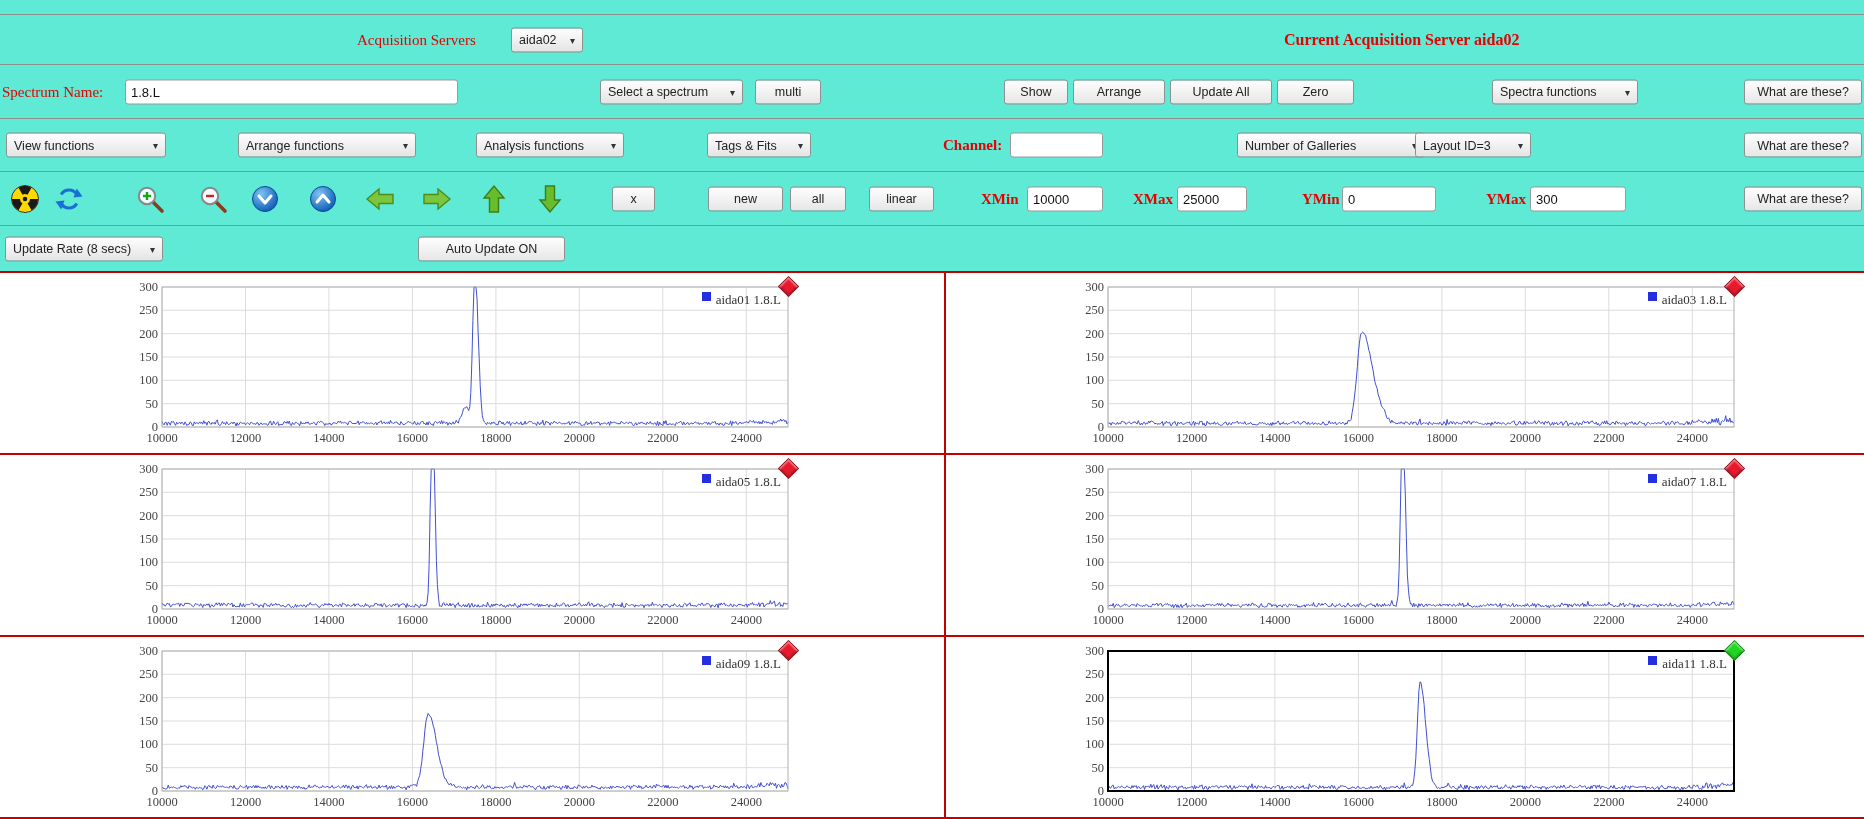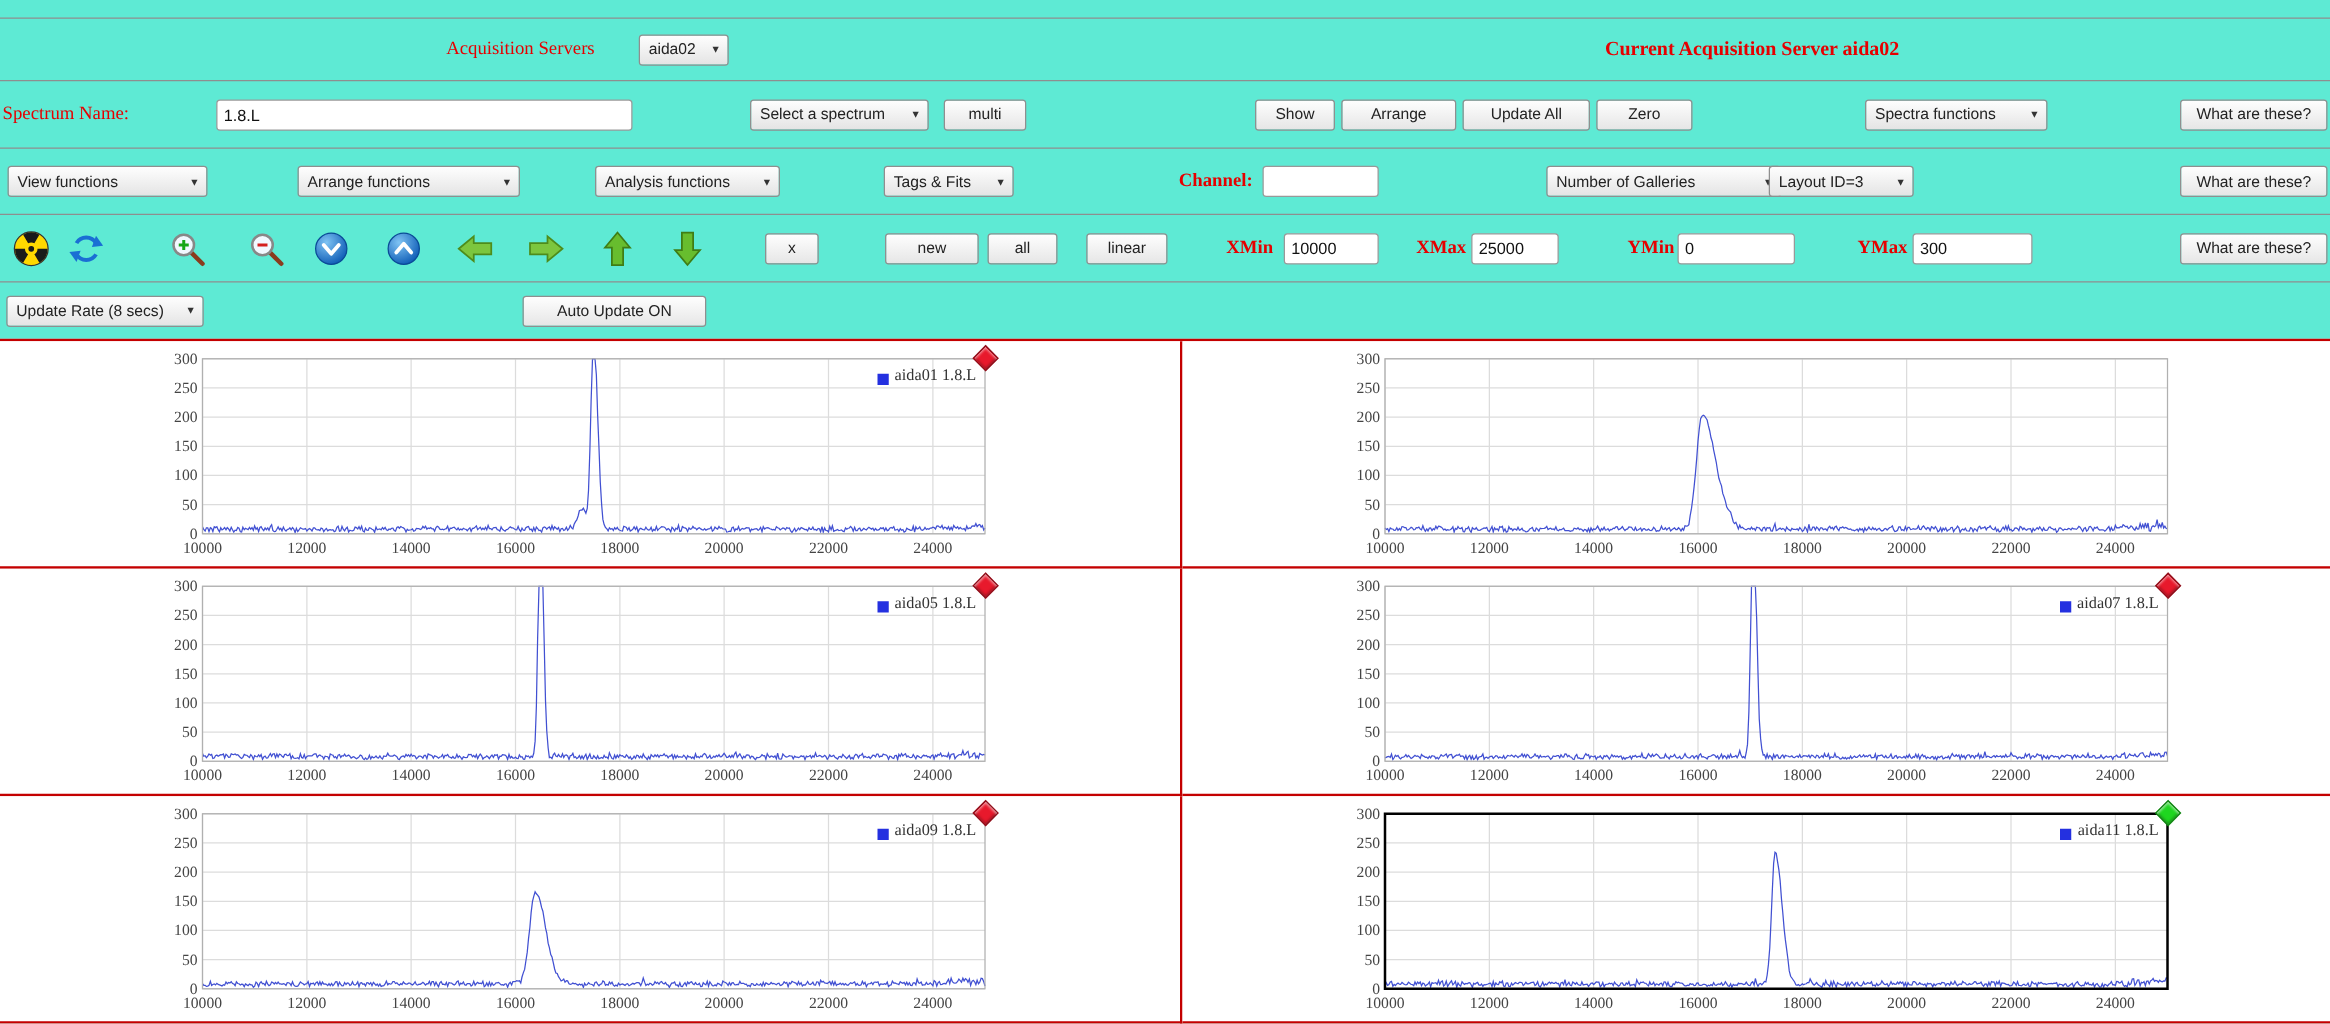--- a/index.html
+++ b/index.html
@@ -14,21 +14,21 @@
 .btn{display:flex;align-items:center;justify-content:center;height:25px;background:linear-gradient(#fefefe,#e6e6e6);border:1px solid #8f8f8f;border-radius:3px;font-size:12.5px;color:#222;cursor:pointer;white-space:nowrap}
 .sel{display:flex;align-items:center;justify-content:space-between;height:25px;background:linear-gradient(#fefefe,#e4e4e4);border:1px solid #8f8f8f;border-radius:3px;font-size:12.5px;color:#222;padding:0 7px;cursor:pointer;white-space:nowrap}
 .caret{margin-left:6px;font-size:10px;color:#333}
 .txt{height:25px;border:1px solid #999;border-radius:3px;padding:0 5px;font-size:13px;font-family:"Liberation Sans",sans-serif;background:#fff;color:#111}
 .icon{display:flex;align-items:center;justify-content:center;width:32px;height:32px;cursor:pointer}
 .charts{position:absolute;top:271px;left:0;width:1864px;border-top:2px solid #c40000;display:grid;grid-template-columns:946px 918px;grid-auto-rows:182px;background:#fff}
 .panel{position:relative;background:#fff;border-bottom:2px solid #c40000}
 .panel.left{border-right:2px solid #c40000}
 .chartwrap{position:absolute;left:132px;top:6px}
 .overlay{position:absolute;left:162px;top:14px;width:626px;height:140px;pointer-events:none}
-.legend{position:absolute;top:5px;right:7px;display:flex;align-items:flex-end;gap:5px;font-family:"Liberation Serif",serif;font-size:13px;color:#333}
+.legend{position:absolute;top:5px;right:7px;display:flex;align-items:flex-start;gap:5px;font-family:"Liberation Serif",serif;font-size:13px;color:#333}
 .lsq{width:9px;height:9px;display:inline-block}
 .diamond{position:absolute;top:-8px;right:-8px;width:15px;height:15px;transform:rotate(45deg);border:1px solid rgba(0,0,0,.4);box-shadow:inset 1px 1px 2px rgba(255,255,255,.55), inset -1px -1px 2px rgba(0,0,0,.3)}
 .grid{stroke:#dcdcdc;stroke-width:1}
 .tick{font-family:"Liberation Serif",serif;font-size:12.5px;fill:#444}
 .plotborder{fill:none;stroke:#b0b0b0;stroke-width:1}
 .plotborder.selected{stroke:#000;stroke-width:2}
 .trace{fill:none;stroke-width:1}
 </style>
 </head>
 <body>
@@ -41,21 +41,21 @@
       <span class="rlab" style="left:357px">Acquisition Servers</span>
       <div class="sel" style="left:511px;width:72px">
         <span>aida02</span>
         <span class="caret">▾</span>
       </div>
       <span class="rlab b" style="left:1284px;font-size:16px">Current Acquisition Server aida02</span>
     </div>
 
     <div class="row" style="height:54px">
       <span class="rlab" style="left:2px">Spectrum Name:</span>
-      <input class="txt" style="left: 125px; width: 333px; margin-left: 48px;" value="1.8.L">
+      <input class="txt" style="left: 125px; width: 333px;" value="1.8.L">
       <div class="sel" style="left:600px;width:143px">
         <span>Select a spectrum</span>
         <span class="caret">▾</span>
       </div>
       <div class="btn" style="left:755px;width:66px">multi</div>
       <div class="btn" style="left:1004px;width:64px">Show</div>
       <div class="btn" style="left:1073px;width:92px">Arrange</div>
       <div class="btn" style="left:1170px;width:102px">Update All</div>
       <div class="btn" style="left:1277px;width:77px">Zero</div>
       <div class="sel" style="left:1492px;width:146px">
@@ -270,20 +270,27 @@
             <text class="tick" x="26" y="82" text-anchor="end">150</text>
             <line class="grid" x1="30" y1="54.7" x2="656" y2="54.7"></line>
             <text class="tick" x="26" y="58.7" text-anchor="end">200</text>
             <line class="grid" x1="30" y1="31.3" x2="656" y2="31.3"></line>
             <text class="tick" x="26" y="35.3" text-anchor="end">250</text>
             <line class="grid" x1="30" y1="8.0" x2="656" y2="8.0"></line>
             <text class="tick" x="26" y="12" text-anchor="end">300</text>
     <path class="trace" stroke="#4150d2" d="M30.0 143.4L31.0 144.6L32.1 143.9L33.1 146.2L34.2 143.4L35.2 144.1L36.3 144.2L37.3 145.3L38.3 145.2L39.4 143.3L40.4 145.3L41.5 143.8L42.5 145.1L43.6 142.3L44.6 142.4L45.6 143.0L46.7 143.0L47.7 145.1L48.8 144.8L49.8 143.9L50.9 142.8L51.9 143.4L53.0 144.9L54.0 144.6L55.0 143.1L56.1 143.3L57.1 142.7L58.2 144.3L59.2 144.9L60.3 141.6L61.3 144.3L62.3 146.0L63.4 144.1L64.4 145.7L65.5 143.5L66.5 143.4L67.6 145.4L68.6 143.9L69.6 144.8L70.7 142.0L71.7 143.9L72.8 142.0L73.8 142.1L74.9 142.7L75.9 143.5L76.9 144.9L78.0 144.2L79.0 145.3L80.1 144.7L81.1 145.0L82.2 144.8L83.2 144.1L84.3 142.5L85.3 146.7L86.3 143.8L87.4 144.5L88.4 142.2L89.5 143.8L90.5 143.9L91.6 143.1L92.6 146.4L93.6 146.5L94.7 143.8L95.7 144.0L96.8 142.4L97.8 145.2L98.9 146.8L99.9 143.2L100.9 144.1L102.0 144.5L103.0 143.1L104.1 144.9L105.1 145.3L106.2 145.1L107.2 144.4L108.3 143.9L109.3 143.4L110.3 143.7L111.4 142.9L112.4 145.5L113.5 146.3L114.5 144.4L115.6 142.2L116.6 146.5L117.6 143.3L118.7 144.7L119.7 144.0L120.8 145.5L121.8 142.3L122.9 142.8L123.9 142.1L124.9 146.1L126.0 144.1L127.0 146.7L128.1 146.3L129.1 142.3L130.2 144.3L131.2 143.9L132.2 145.5L133.3 144.1L134.3 144.3L135.4 145.0L136.4 142.8L137.5 145.2L138.5 144.7L139.6 143.6L140.6 145.5L141.6 145.6L142.7 146.4L143.7 146.3L144.8 145.6L145.8 144.2L146.9 143.6L147.9 142.9L148.9 145.6L150.0 146.0L151.0 143.5L152.1 144.5L153.1 145.8L154.2 143.6L155.2 143.9L156.2 143.8L157.3 143.7L158.3 143.3L159.4 142.1L160.4 144.7L161.5 143.9L162.5 143.6L163.5 144.4L164.6 144.1L165.6 144.8L166.7 142.5L167.7 145.0L168.8 145.6L169.8 144.5L170.8 144.8L171.9 144.2L172.9 143.5L174.0 145.4L175.0 145.4L176.1 145.4L177.1 145.5L178.2 146.0L179.2 145.7L180.2 145.6L181.3 143.6L182.3 143.9L183.4 144.3L184.4 143.2L185.5 144.7L186.5 144.1L187.5 144.6L188.6 145.9L189.6 144.5L190.7 144.9L191.7 146.3L192.8 143.8L193.8 146.6L194.8 143.4L195.9 145.5L196.9 144.1L198.0 144.6L199.0 143.7L200.1 141.9L201.1 143.9L202.2 145.9L203.2 143.9L204.2 144.9L205.3 142.8L206.3 145.0L207.4 144.8L208.4 144.0L209.5 145.7L210.5 144.5L211.5 144.7L212.6 143.5L213.6 143.8L214.7 142.5L215.7 142.3L216.8 144.8L217.8 144.3L218.8 143.6L219.9 142.3L220.9 144.1L222.0 145.4L223.0 144.5L224.1 144.1L225.1 142.6L226.1 142.7L227.2 142.8L228.2 144.5L229.3 145.4L230.3 142.9L231.4 145.3L232.4 145.0L233.5 144.3L234.5 143.4L235.5 145.7L236.6 144.1L237.6 143.9L238.7 145.1L239.7 145.1L240.8 144.3L241.8 145.2L242.8 145.5L243.9 144.9L244.9 142.8L246.0 144.0L247.0 146.1L248.1 145.5L249.1 145.9L250.1 144.8L251.2 141.9L252.2 144.3L253.3 144.4L254.3 143.3L255.4 145.0L256.4 143.7L257.4 143.1L258.5 145.8L259.5 144.8L260.6 144.0L261.6 143.3L262.7 144.6L263.7 144.6L264.8 143.2L265.8 144.2L266.8 145.8L267.9 143.8L268.9 145.1L270.0 141.6L271.0 141.8L272.1 141.7L273.1 140.7L274.1 133.7L275.2 127.7L276.2 120.0L277.3 110.3L278.3 100.3L279.4 87.5L280.4 73.8L281.4 64.2L282.5 55.9L283.5 54.1L284.6 53.2L285.6 53.8L286.7 55.4L287.7 56.9L288.7 61.5L289.8 65.8L290.8 71.2L291.9 74.7L292.9 80.9L294.0 86.1L295.0 90.8L296.1 98.0L297.1 103.6L298.1 106.7L299.2 109.7L300.2 115.7L301.3 118.7L302.3 121.9L303.4 126.7L304.4 128.3L305.4 129.5L306.5 130.7L307.5 134.3L308.6 138.4L309.6 139.9L310.7 138.8L311.7 141.4L312.7 144.1L313.8 141.1L314.8 143.3L315.9 142.8L316.9 143.8L318.0 144.4L319.0 144.9L320.0 144.1L321.1 143.7L322.1 144.6L323.2 142.7L324.2 144.3L325.3 143.8L326.3 145.3L327.3 142.8L328.4 143.1L329.4 143.3L330.5 144.8L331.5 145.8L332.6 143.2L333.6 142.8L334.7 145.3L335.7 143.0L336.7 143.4L337.8 143.1L338.8 145.7L339.9 145.8L340.9 142.9L342.0 139.9L343.0 145.5L344.0 145.0L345.1 144.1L346.1 143.5L347.2 144.6L348.2 143.8L349.3 144.3L350.3 145.9L351.3 142.7L352.4 144.3L353.4 144.9L354.5 145.6L355.5 143.7L356.6 144.4L357.6 144.4L358.7 144.7L359.7 144.1L360.7 145.3L361.8 143.1L362.8 144.2L363.9 146.1L364.9 145.3L366.0 142.6L367.0 144.0L368.0 146.5L369.1 140.4L370.1 145.0L371.2 145.0L372.2 142.7L373.3 142.7L374.3 144.9L375.3 142.6L376.4 143.7L377.4 145.4L378.5 143.2L379.5 143.2L380.6 144.7L381.6 144.3L382.6 144.2L383.7 145.4L384.7 143.1L385.8 142.0L386.8 143.8L387.9 142.9L388.9 144.7L389.9 142.5L391.0 141.9L392.0 144.1L393.1 145.4L394.1 143.0L395.2 143.2L396.2 142.4L397.3 143.6L398.3 143.0L399.3 143.3L400.4 144.1L401.4 144.5L402.5 144.1L403.5 145.1L404.6 145.1L405.6 145.6L406.6 145.0L407.7 144.3L408.7 145.9L409.8 143.7L410.8 145.0L411.9 144.1L412.9 146.6L413.9 143.3L415.0 145.4L416.0 144.4L417.1 142.6L418.1 144.3L419.2 144.8L420.2 142.9L421.3 144.6L422.3 143.8L423.3 145.2L424.4 144.2L425.4 143.6L426.5 145.0L427.5 145.8L428.6 145.3L429.6 144.0L430.6 143.8L431.7 145.1L432.7 144.0L433.8 143.0L434.8 142.8L435.9 141.7L436.9 144.7L437.9 146.2L439.0 145.9L440.0 145.2L441.1 142.5L442.1 142.5L443.2 145.1L444.2 144.7L445.2 145.6L446.3 142.3L447.3 145.3L448.4 142.8L449.4 142.8L450.5 144.7L451.5 144.4L452.6 144.0L453.6 144.2L454.6 144.2L455.7 143.8L456.7 141.7L457.8 144.6L458.8 144.7L459.9 142.6L460.9 141.7L461.9 143.3L463.0 144.6L464.0 143.1L465.1 143.5L466.1 145.5L467.2 142.4L468.2 143.0L469.2 144.2L470.3 142.3L471.3 143.8L472.4 146.4L473.4 145.7L474.5 143.2L475.5 146.2L476.5 143.6L477.6 144.9L478.6 143.3L479.7 145.9L480.7 144.9L481.8 144.6L482.8 143.0L483.8 142.9L484.9 146.4L485.9 144.5L487.0 143.6L488.0 141.9L489.1 143.3L490.1 146.9L491.2 144.9L492.2 144.2L493.2 145.1L494.3 143.5L495.3 145.6L496.4 145.8L497.4 145.9L498.5 143.1L499.5 143.7L500.5 146.3L501.6 144.0L502.6 144.5L503.7 145.9L504.7 142.8L505.8 141.9L506.8 144.0L507.8 143.3L508.9 143.3L509.9 142.4L511.0 144.9L512.0 143.1L513.1 142.9L514.1 141.7L515.2 143.5L516.2 144.4L517.2 144.8L518.3 143.0L519.3 145.9L520.4 144.4L521.4 146.6L522.5 146.0L523.5 144.2L524.5 142.8L525.6 144.7L526.6 141.9L527.7 145.0L528.7 141.7L529.8 145.0L530.8 144.4L531.8 145.9L532.9 145.2L533.9 143.5L535.0 143.3L536.0 143.9L537.1 145.5L538.1 142.2L539.1 142.7L540.2 144.7L541.2 143.4L542.3 144.6L543.3 145.1L544.4 144.1L545.4 144.1L546.4 143.9L547.5 146.7L548.5 143.8L549.6 145.4L550.6 144.5L551.7 143.1L552.7 144.3L553.8 142.5L554.8 144.0L555.8 145.6L556.9 143.3L557.9 145.1L559.0 145.3L560.0 145.0L561.1 142.8L562.1 142.6L563.1 143.7L564.2 144.0L565.2 145.0L566.3 144.1L567.3 146.9L568.4 145.8L569.4 143.5L570.4 143.4L571.5 144.3L572.5 145.3L573.6 144.3L574.6 144.5L575.7 144.6L576.7 143.8L577.8 144.0L578.8 144.9L579.8 143.5L580.9 144.0L581.9 144.0L583.0 144.5L584.0 143.7L585.1 142.1L586.1 142.7L587.1 144.4L588.2 146.2L589.2 143.8L590.3 143.2L591.3 145.9L592.4 144.9L593.4 142.4L594.4 142.1L595.5 143.6L596.5 145.6L597.6 142.9L598.6 143.6L599.7 142.6L600.7 144.3L601.7 145.0L602.8 144.9L603.8 144.9L604.9 145.0L605.9 145.9L607.0 144.9L608.0 143.5L609.1 142.2L610.1 145.6L611.1 143.0L612.2 145.4L613.2 144.9L614.3 141.2L615.3 143.3L616.4 143.1L617.4 143.2L618.4 142.4L619.5 142.8L620.5 140.7L621.6 141.6L622.6 142.5L623.7 142.1L624.7 143.8L625.7 143.3L626.8 141.7L627.8 142.5L628.9 144.2L629.9 145.1L631.0 142.7L632.0 144.2L633.0 144.1L634.1 139.9L635.1 143.3L636.2 140.6L637.2 143.3L638.3 139.3L639.3 143.5L640.4 139.4L641.4 145.6L642.4 146.0L643.5 142.5L644.5 141.7L645.6 142.4L646.6 141.6L647.7 136.7L648.7 142.9L649.7 140.4L650.8 142.8L651.8 139.0L652.9 143.4L653.9 141.9L655.0 143.8L656.0 143.9"></path>
     <rect class="plotborder" x="30" y="8" width="626" height="140"></rect>
   </svg></div>
+        <div class="overlay">
+          <div class="legend">
+            <span class="lsq" style="background: rgb(36, 48, 224);"></span>
+            <span>aida03 1.8.L</span>
+          </div>
+          <div class="diamond" style="background: rgb(232, 25, 44);"></div>
+        </div>
       </div>
       <div class="panel left">
         <div class="chartwrap"><svg width="672" height="170">
     <rect x="30" y="8" width="626" height="140" fill="#ffffff"></rect>
             <line class="grid" x1="30.0" y1="8" x2="30.0" y2="148"></line>
             <text class="tick" x="30.0" y="163" text-anchor="middle">10000</text>
             <line class="grid" x1="113.5" y1="8" x2="113.5" y2="148"></line>
             <text class="tick" x="113.5" y="163" text-anchor="middle">12000</text>
             <line class="grid" x1="196.9" y1="8" x2="196.9" y2="148"></line>
             <text class="tick" x="196.9" y="163" text-anchor="middle">14000</text>

